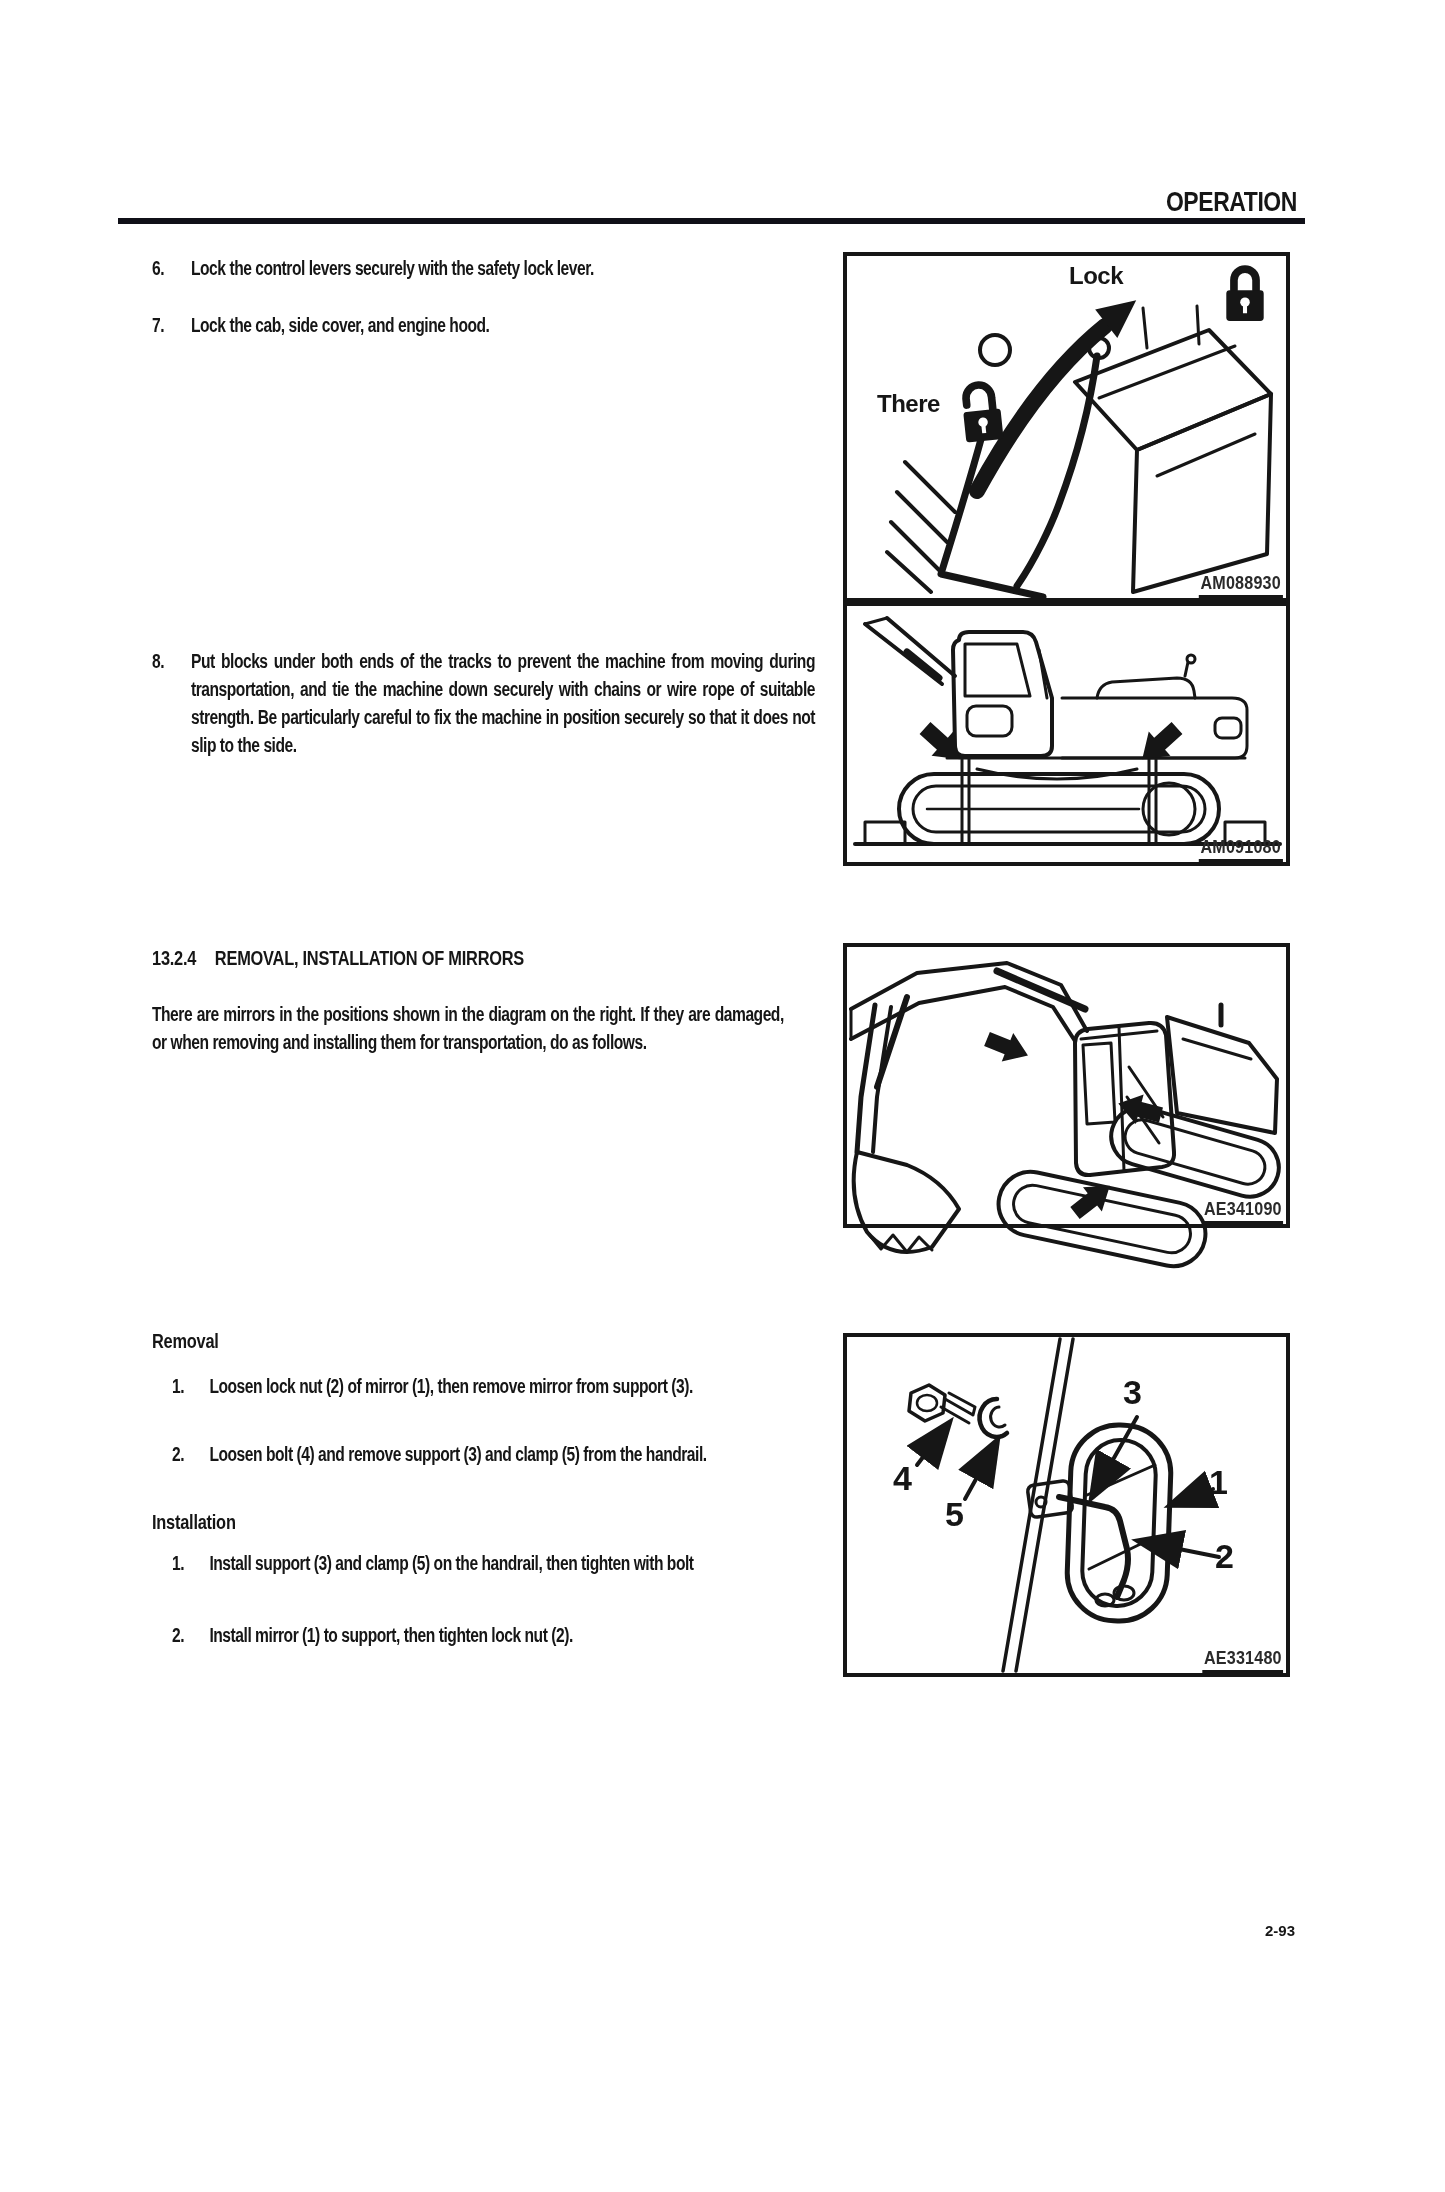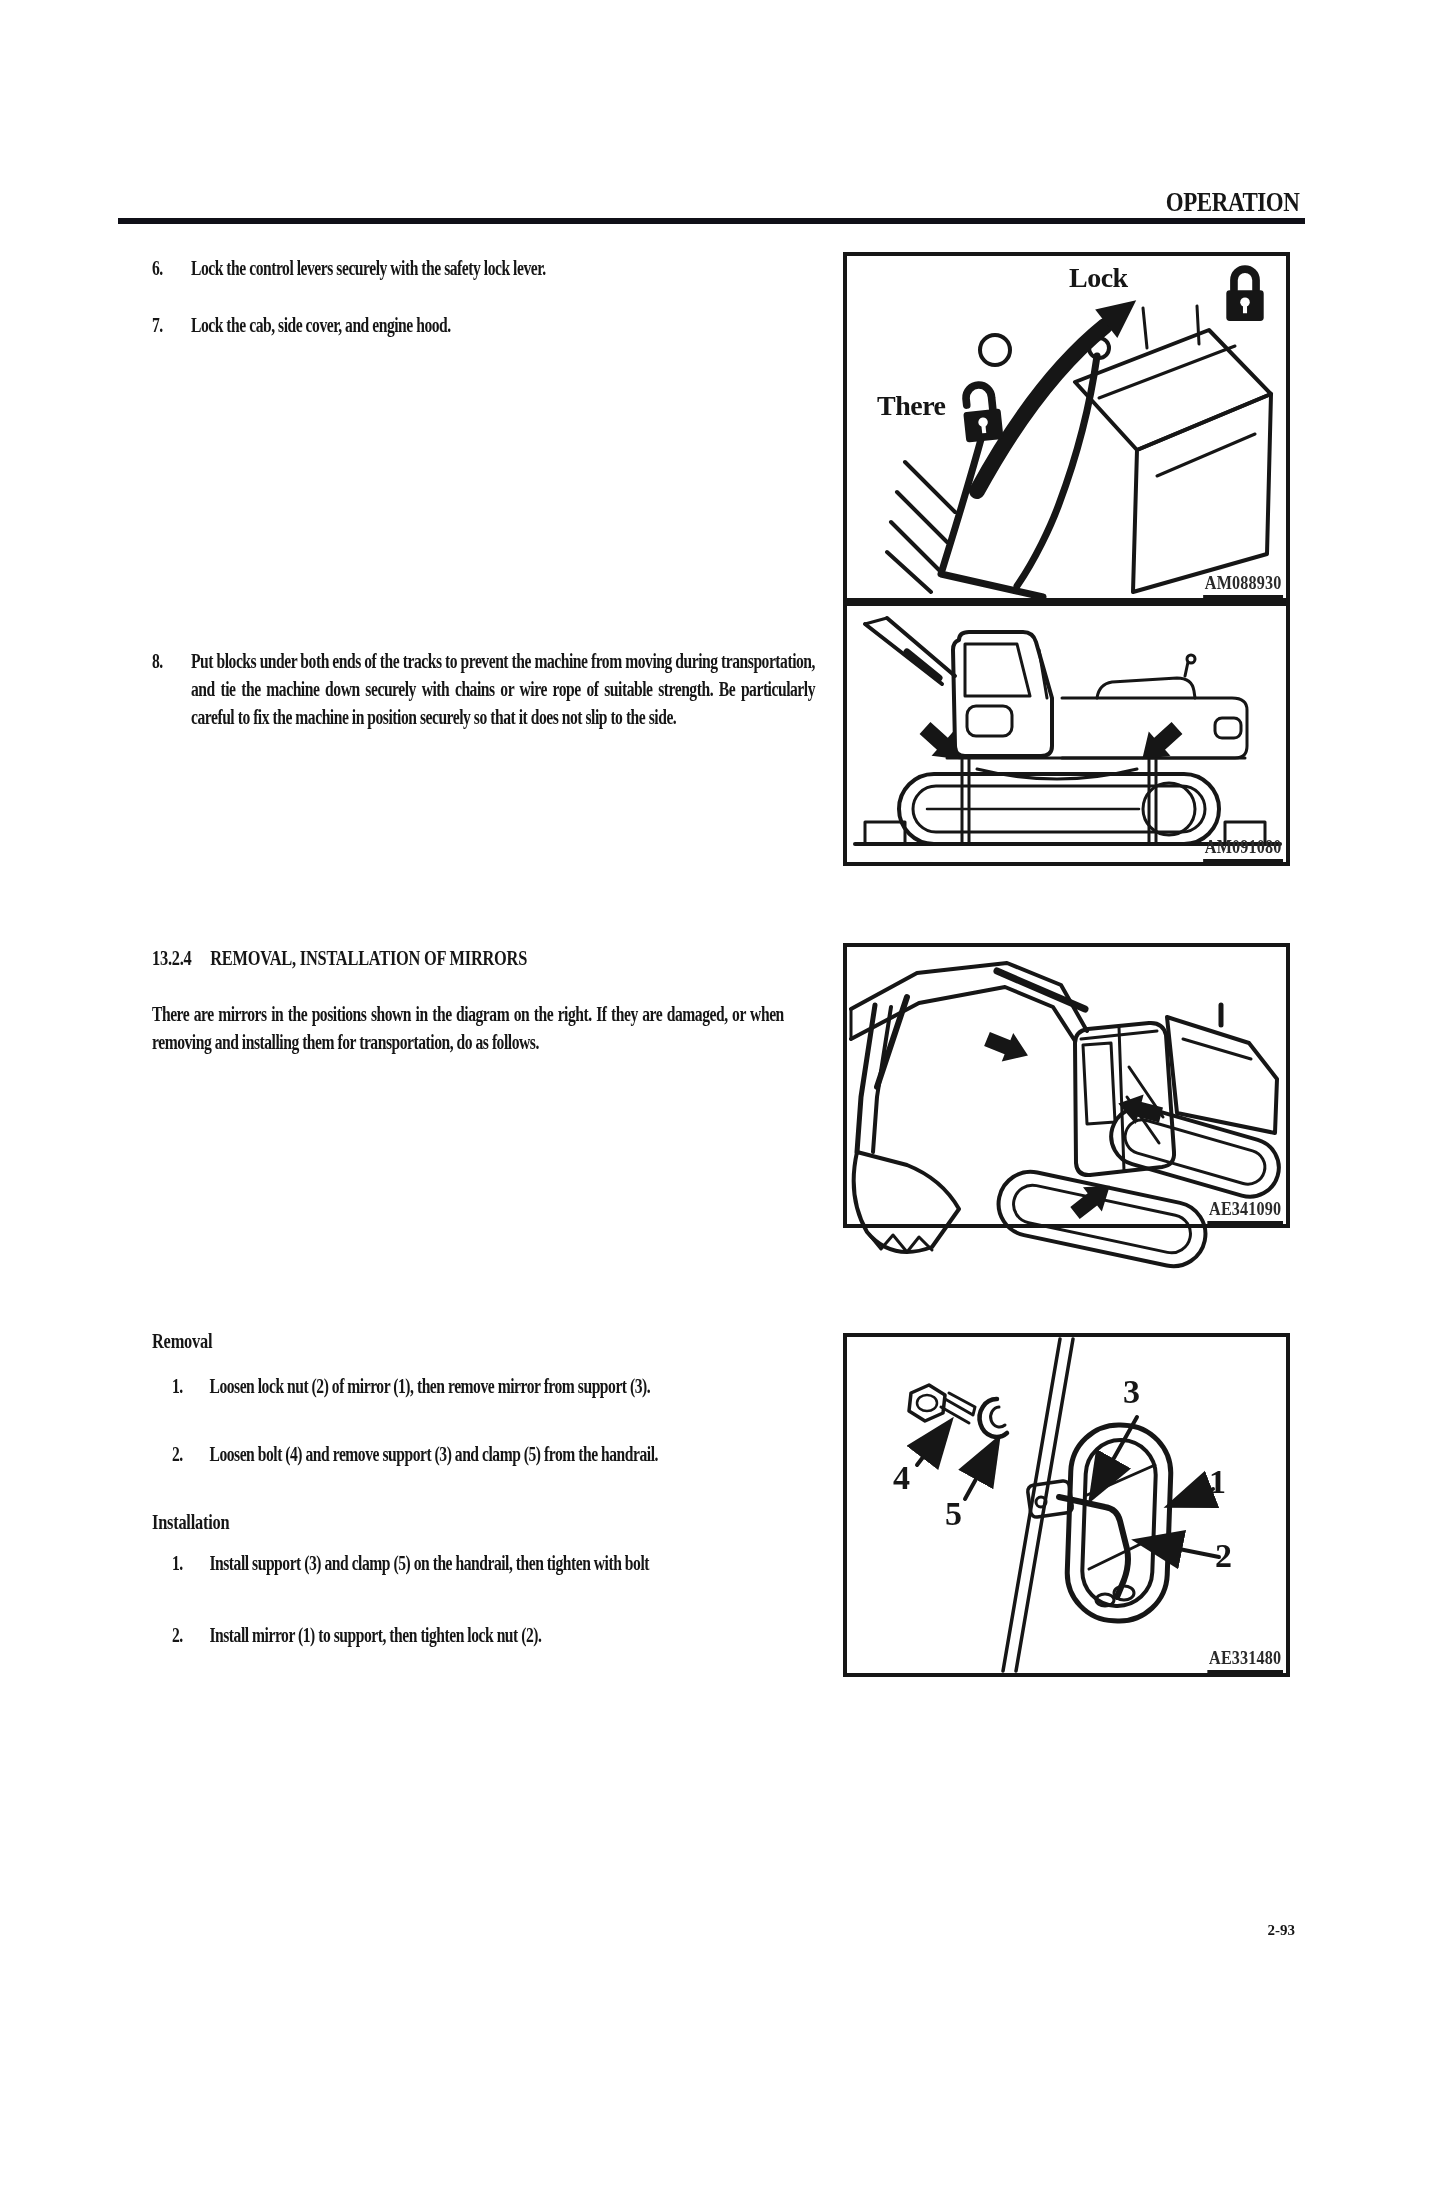--- a/index.html
+++ b/index.html
@@ -1,20 +1,20 @@
 <!DOCTYPE html>
 <html><head>
 <meta charset="utf-8">
 <style>
   * { margin:0; padding:0; box-sizing:border-box; }
   html,body { background:#e8e8e8; }
   .page {
     position:relative; width:1445px; height:2192px; margin:0 auto;
     background:#ffffff; color:#161616;
-    font-family:Liberation Serif, serif;
+    font-family:Liberation Sans, sans-serif;
     overflow:hidden;
   }
 
   
   .header-title {
     position:absolute; top:186px; left:1137px; width:160px;
     font-size:28px; font-weight:700; letter-spacing:-0.5px;
     transform:scaleX(0.82); transform-origin:100% 0; text-align:right; white-space:nowrap;
   }
   .header-rule { position:absolute; left:118px; top:218px; width:1187px; height:6px; background:#101018; }
@@ -33,21 +33,21 @@
           font-size:21px; font-weight:700; letter-spacing:-0.3px; white-space:nowrap; }
   .page-num { position:absolute; top:1922px; left:1180px; width:115px; text-align:right;
           font-size:15px; font-weight:700; letter-spacing:0px; }
 
   
   .figbox { position:absolute; left:843px; width:447px; border:4px solid #161616; background:#fff; }
   .figbox svg { display:block; }
   .figcode { position:absolute; right:3px; bottom:0px; font-size:19px; font-weight:700;
           letter-spacing:0.2px; color:#2a2a2a; border-bottom:3px solid #161616; padding:0 2px 1px 2px;
           transform:scaleX(0.85); transform-origin:100% 100%; }
-  .figlabel { position:absolute; font-size:28px; font-weight:700; letter-spacing:-0.5px; }
+  .figlabel { position:absolute; font-size:24px; font-weight:700; letter-spacing:-0.5px; }
   .partlabel { position:absolute; font-size:34px; font-weight:700; }
 
   .ink { stroke:#161616; fill:none; stroke-linecap:round; stroke-linejoin:round; }
   .fill { fill:#161616; stroke:none; }
 </style>
 </head>
 <body>
 
 <div class="page">
 

